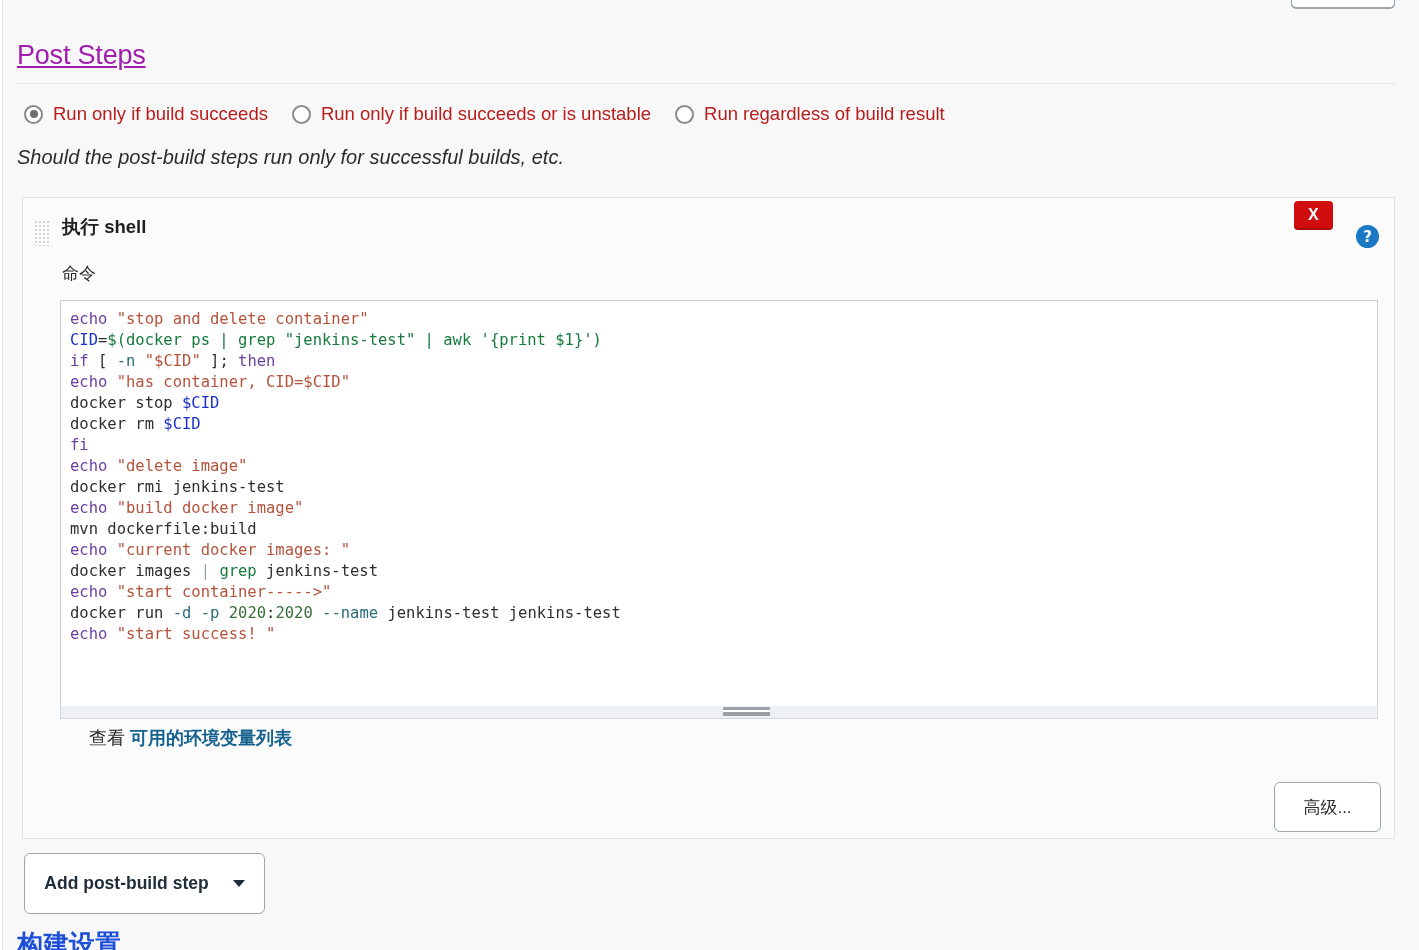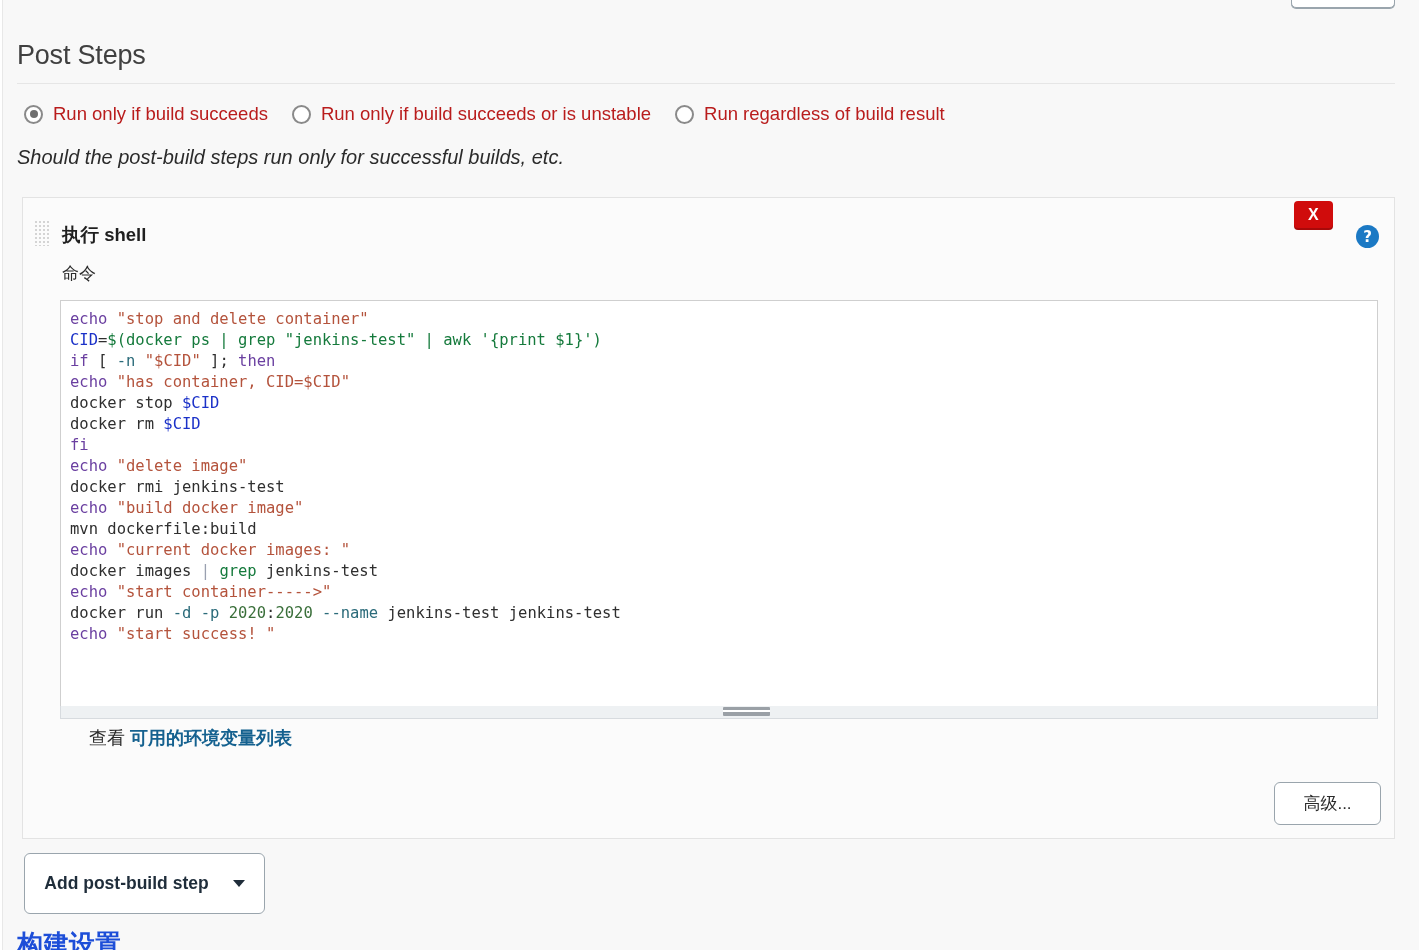--- a/index.html
+++ b/index.html
@@ -38,22 +38,23 @@
     background: #ffffff;
     box-shadow: 0 1px 0 #9aa5ad;
   }
 
   
   .section-title {
     position: absolute;
     left: 17px; top: 40px;
     font-size: 27px;
     font-weight: 400;
-    color: #404040;
+    color: #a21caf;
     letter-spacing: -0.2px;
+    text-decoration: underline;
   }
   .section-rule {
     position: absolute;
     left: 17px; top: 83px;
     width: 1378px; height: 1px;
     background: #e6e6e6;
   }
 
   
   .radio-row {
@@ -117,21 +118,21 @@
     left: 11px; top: 22px;
     width: 16px; height: 26px;
     background-image:
       radial-gradient(#d2d2d2 0.9px, transparent 1px);
     background-size: 4px 4px;
     opacity: 0.95;
   }
 
   .builder-title {
     position: absolute;
-    left: 39px; top: 24px;
+    left: 39px; top: 16px;
     font-size: 18.5px;
     font-weight: bold;
     color: #1f1f1f;
     text-align: right;
   }
 
   .field-label {
     position: absolute;
     left: 39px; top: 64px;
     font-size: 17px;
@@ -231,21 +232,21 @@
     color: #15618f;
     font-weight: bold;
     text-decoration: none;
     cursor: pointer;
   }
 
   
   .adv-btn {
     position: absolute;
     left: 1251px; top: 584px;
-    width: 107px; height: 43px;
+    width: 107px; height: 50px;
     border: 1px solid #9aa5ad;
     border-radius: 6px;
     background: #ffffff;
     display: flex;
     align-items: center;
     justify-content: center;
     font-size: 17px;
     color: #2b2b2b;
     cursor: pointer;
   }

